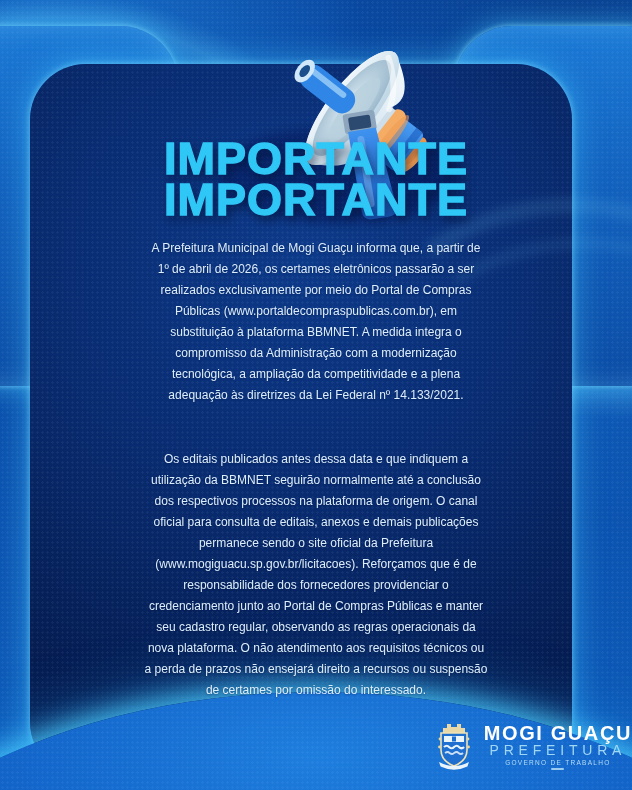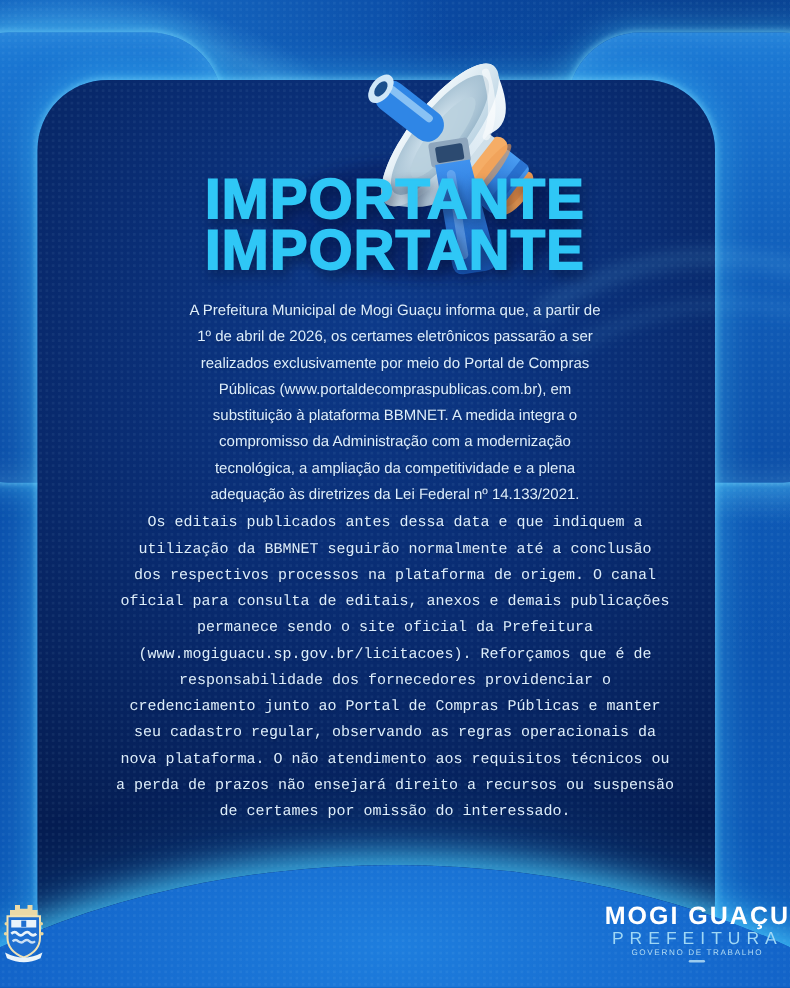--- a/index.html
+++ b/index.html
@@ -32,23 +32,23 @@
     background-size:5px 5px;}
   svg.decor, svg.megaphone{position:absolute;left:0;top:0;pointer-events:none;}
   .title{position:absolute;left:0;top:138px;width:632px;text-align:center;
     color:#2fc7f6;font-weight:bold;font-size:45px;line-height:41px;letter-spacing:1px;
     -webkit-text-stroke:1.4px #2fc7f6;
     text-shadow:3px 5px 10px rgba(3,14,44,.65);}
   .para{position:absolute;left:46px;width:540px;text-align:center;color:#ddeefb;
     font-size:12px;line-height:21px;white-space:pre-line;
     text-shadow:0 1px 2px rgba(0,18,56,.35);}
   .para1{top:238px;}
-  .para2{top:408px;font-family:Liberation Mono, monospace;}
+  .para2{top:449px;}
   .footer{position:absolute;left:0;top:714px;width:632px;height:64px;
-    display:flex;justify-content:space-between;align-items:center;gap:11px;}
+    display:flex;justify-content:flex-end;align-items:center;gap:11px;}
   .crest{flex:0 0 auto;}
   .orgtext{display:flex;flex-direction:column;align-items:center;}
   .org-name{font-size:20px;font-weight:bold;color:#ffffff;letter-spacing:1.6px;line-height:20px;}
   .org-subtitle{font-size:14px;color:#9fd7f5;letter-spacing:4.8px;margin-top:3px;line-height:9px;}
   .org-slogan{font-size:6.5px;color:#b4ddf4;letter-spacing:1.3px;margin-top:4px;line-height:7px;}
   .slogan-line{width:13px;height:2px;background:#b4ddf4;border-radius:1px;margin-top:2px;opacity:.85;}
 </style>
 </head>
 <body>
 

